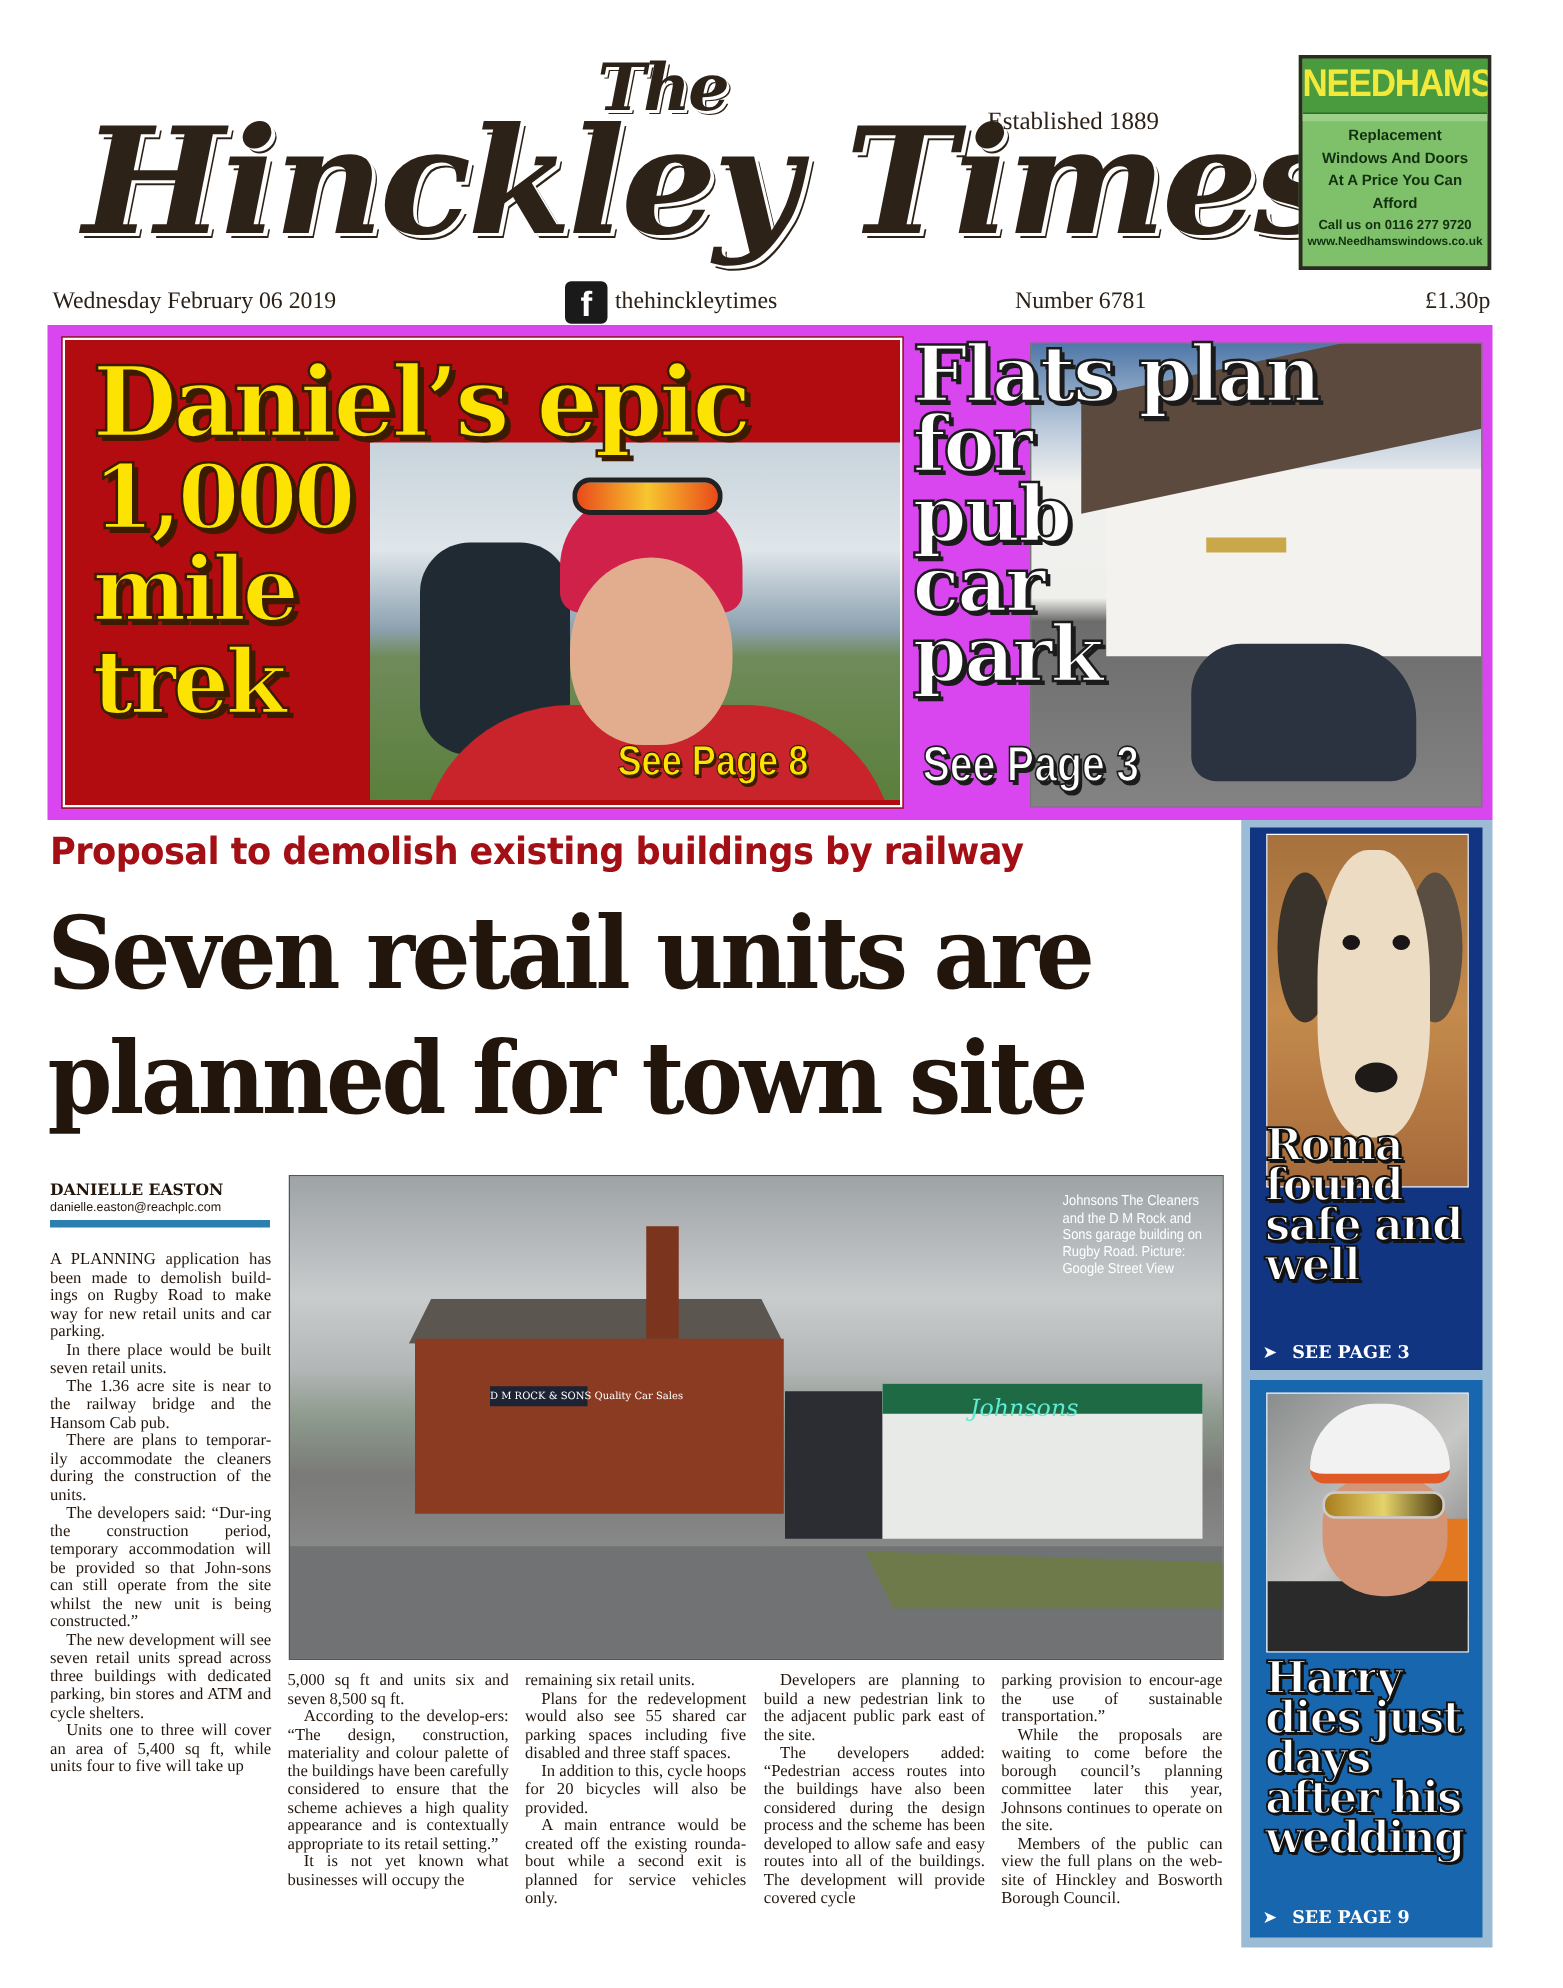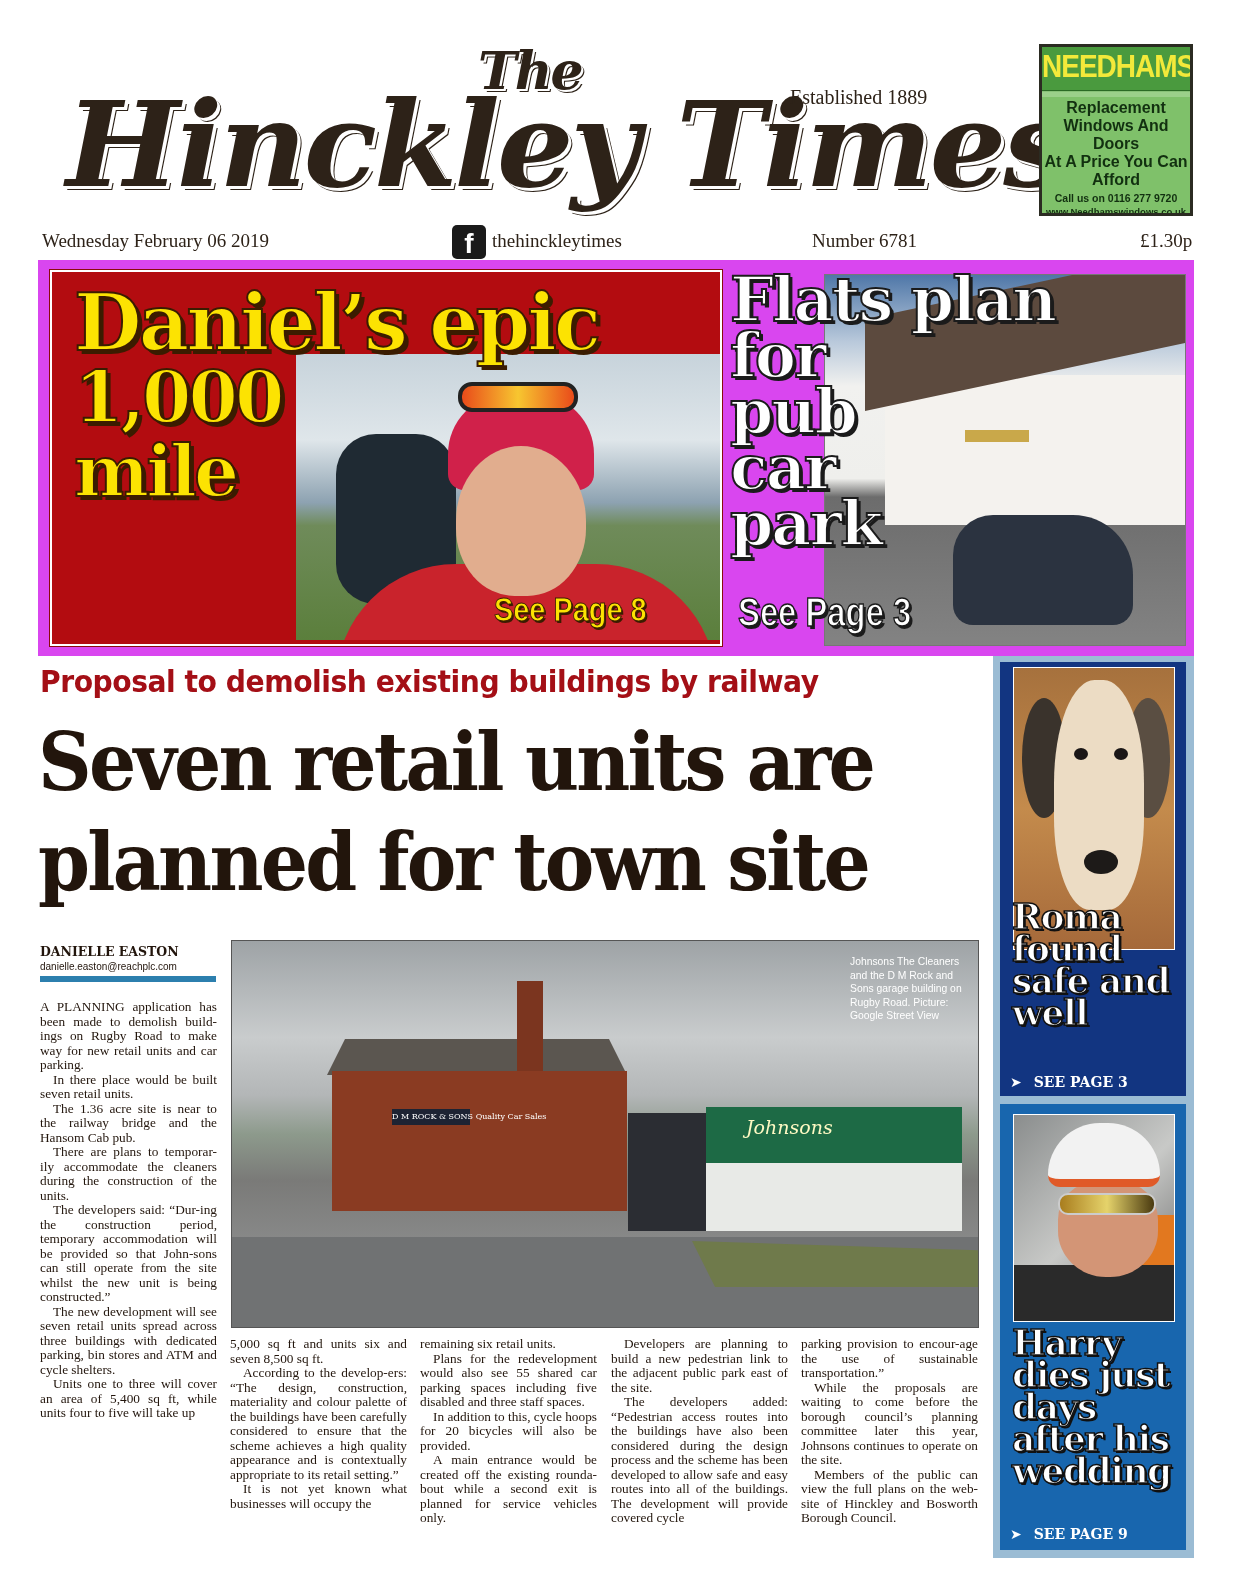--- a/index.html
+++ b/index.html
@@ -9,21 +9,21 @@
 
 
 .mast-the{left:478px;top:40px;width:100px;font-family:"DejaVu Serif",serif;font-style:italic;font-weight:bold;font-size:52px;color:#2d2218;text-shadow:2px 2px 0 #fff,3px 3px 0 #2d2218;letter-spacing:-2px}
 .mast-name{left:66px;top:70px;width:920px;font-family:"DejaVu Serif",serif;font-weight:bold;font-style:italic;font-size:118px;color:#2d2218;letter-spacing:-3px;white-space:nowrap;transform:scaleX(1.02);transform-origin:left;text-shadow:3px 3px 0 #fff,4px 4px 0 #2d2218;line-height:150px}
 .established{left:790px;top:86px;font-family:"Liberation Serif",serif;font-size:20px;color:#2d2218}
 
 
 .ad{left:1039px;top:44px;width:154px;height:172px;background:#7fc16a;border:3px solid #2b2b22;text-align:center;overflow:hidden}
 .ad-logo{height:42px;background:#4a9a3e;color:#f3e93a;font-family:"Liberation Sans",sans-serif;font-weight:bold;font-size:28px;line-height:40px;letter-spacing:-1px;border-bottom:1px solid #2b6a25;transform:scaleY(1.1)}
 .ad-strap{height:8px;background:#9bd08a;font-size:4px}
-.ad-main{font-family:"Liberation Sans",sans-serif;font-weight:bold;font-size:16px;line-height:18px;color:#123010;margin-top:2px;padding:0 2px}
+.ad-main{font-family:"Liberation Sans",sans-serif;font-weight:bold;font-size:12px;line-height:18px;color:#123010;margin-top:2px;padding:0 2px}
 .ad-call{font-family:"Liberation Sans",sans-serif;font-weight:bold;font-size:10.5px;line-height:14px;color:#123010;margin-top:2px}
 
 
 .dateline{left:42px;top:230px;width:1150px;height:28px;font-family:"Liberation Serif",serif;font-size:19px;color:#2d2218}
 .date{left:0;top:0}
 .fb{left:410px;top:-5px;width:34px;height:34px;background:#1a1a1a;border-radius:5px;color:#fff;font-family:"Liberation Sans",sans-serif;font-weight:bold;font-size:28px;text-align:center;line-height:38px}
 .fbhandle{left:450px;top:0}
 .issue{left:770px;top:0}
 .price{left:1098px;top:0}
 
@@ -67,21 +67,21 @@
 .c4{left:611px;top:1337px;width:177px}
 .c5{left:801px;top:1337px;width:177px}
 
 .main-photo{left:231px;top:940px;width:748px;height:388px;border:1px solid #555;background:linear-gradient(180deg,#9ea3a6 0%,#c9cccd 25%,#b3b6b7 40%,#8d9a8c 50%,#7a7a78 62%,#8a8b8b 80%,#6e6f6f 100%);overflow:hidden}
 .brick{left:100px;top:130px;width:295px;height:140px;background:#8a3b22}
 .brick-roof{left:95px;top:98px;width:300px;height:36px;background:#5b5650;clip-path:polygon(6% 0,94% 0,100% 100%,0 100%)}
 .chimney{left:285px;top:40px;width:26px;height:90px;background:#7b351f}
 .qcs{left:160px;top:168px;width:78px;height:16px;background:#1d2333;color:#fff;font-size:8px;line-height:16px;white-space:nowrap}
 .darkblk{left:396px;top:172px;width:78px;height:118px;background:#2b2d33}
 .johnsons{left:474px;top:166px;width:256px;height:124px;background:#e8eae7}
-.johnsons-fascia{left:474px;top:166px;width:256px;height:56px;background:#1d6a45;color:#fef9c3;font-family:"DejaVu Serif",serif;font-style:italic;font-size:19px;line-height:40px;padding-left:40px;white-space:nowrap}
+.johnsons-fascia{left:474px;top:166px;width:256px;height:24px;background:#1d6a45;color:#5eead4;font-family:"DejaVu Serif",serif;font-style:italic;font-size:19px;line-height:40px;padding-left:70px;white-space:nowrap}
 .road{left:0;top:296px;width:748px;height:92px;background:#707273}
 .grass{left:460px;top:300px;width:288px;height:46px;background:#6f7a4b;clip-path:polygon(0 0,100% 20%,100% 100%,8% 100%)}
 .caption{left:618px;top:14px;width:126px;font-family:"Liberation Sans",sans-serif;font-size:11.5px;line-height:13.5px;color:#fff;transform:scaleX(.9);transform-origin:left}
 
 
 .sidebar{left:993px;top:656px;width:201px;height:902px;background:#9bbcd4}
 .sb1{left:1000px;top:662px;width:186px;height:434px;background:#123581}
 .sb2{left:1000px;top:1104px;width:186px;height:446px;background:#1866ae}
 .dog{left:1013px;top:667px;width:162px;height:283px;background:linear-gradient(180deg,#a6713d 0%,#c48b4c 50%,#a5693a 100%);border:1px solid #fff;overflow:hidden}
 .dog-head{left:40px;top:12px;width:90px;height:230px;background:#ecdcc4;border-radius:45% 45% 40% 40%}
@@ -138,20 +138,21 @@
       <div class="abs daniel-pack"></div>
       <div class="abs daniel-jacket"></div>
       <div class="abs daniel-hat"></div>
       <div class="abs daniel-face"></div>
       <div class="abs daniel-glasses"></div>
     </div>
     <div class="abs yellow-head d-l1">Daniel’s epic</div>
     <div class="abs yellow-head d-l2">
       <div>1,000</div>
       <div>mile</div>
+      <div>trek</div>
     </div>
     <div class="abs seepage8">See Page 8</div>
   </div>
 
   <div class="abs pub-photo">
     <div class="abs pub-wall"></div>
     <div class="abs pub-roof"></div>
     <div class="abs pub-sign"></div>
     <div class="abs pub-car"></div>
   </div>

